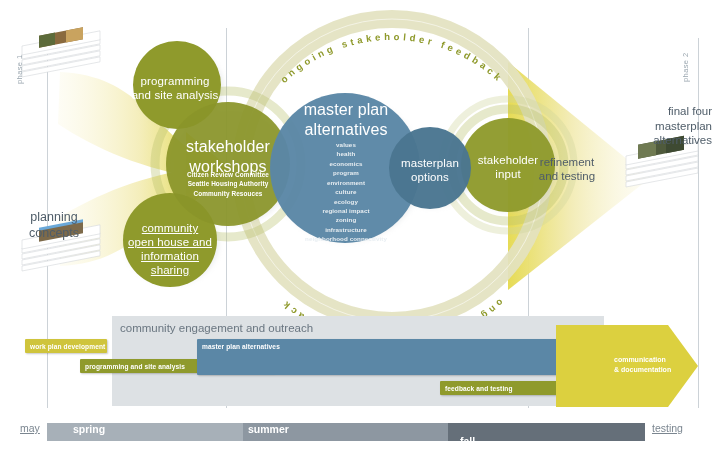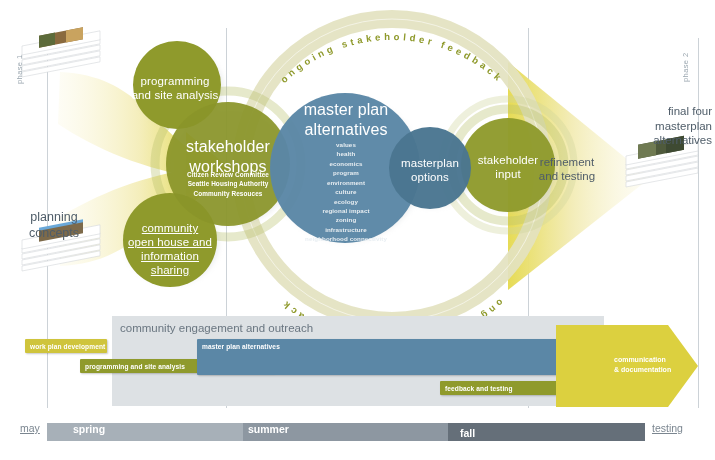--- a/index.html
+++ b/index.html
@@ -271,16 +271,16 @@
 
     <svg class="tl" style="width:715px;height:30px;top:110px;" viewBox="0 0 715 30">
       <polygon points="47,8 243,8 258,17 243,26 47,26" fill="#a7b0b8"></polygon>
       <polygon points="243,8 448,8 463,17 448,26 243,26" fill="#8d97a1"></polygon>
       <polygon points="448,8 645,8 645,26 448,26" fill="#656f79"></polygon>
     </svg>
     <div class="tl-lbl" style="left:20px;top:117px;">may</div>
     <div class="tl-lbl" style="left:652px;top:117px;">testing</div>
     <div class="tl-seg-lbl" style="left:73px;top:118px;">spring</div>
     <div class="tl-seg-lbl" style="left:248px;top:118px;">summer</div>
-    <div class="tl-seg-lbl" style="left:460px;top:122px;text-align:center;">fall</div>
+    <div class="tl-seg-lbl" style="left:460px;top:130px;text-align:center;">fall</div>
   </div>
 
 </div>
 
 </body></html>

